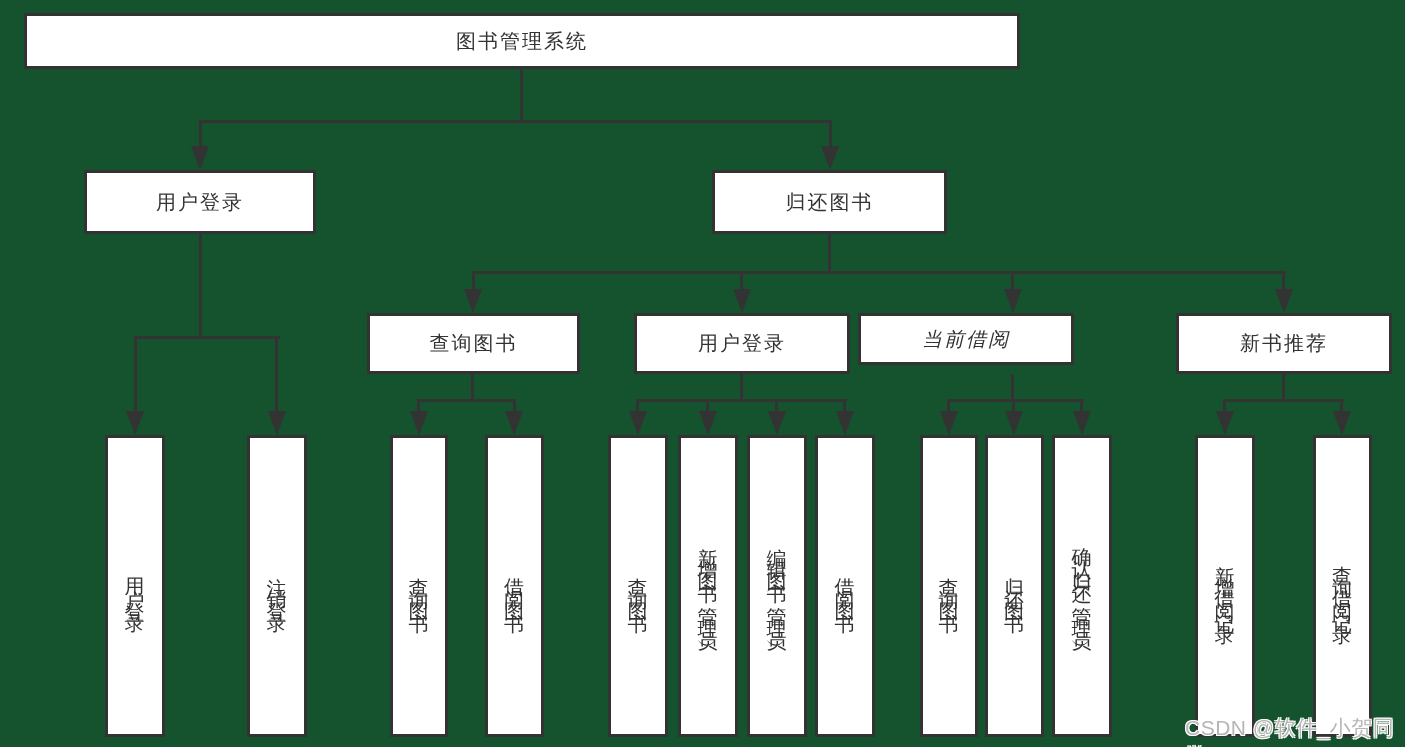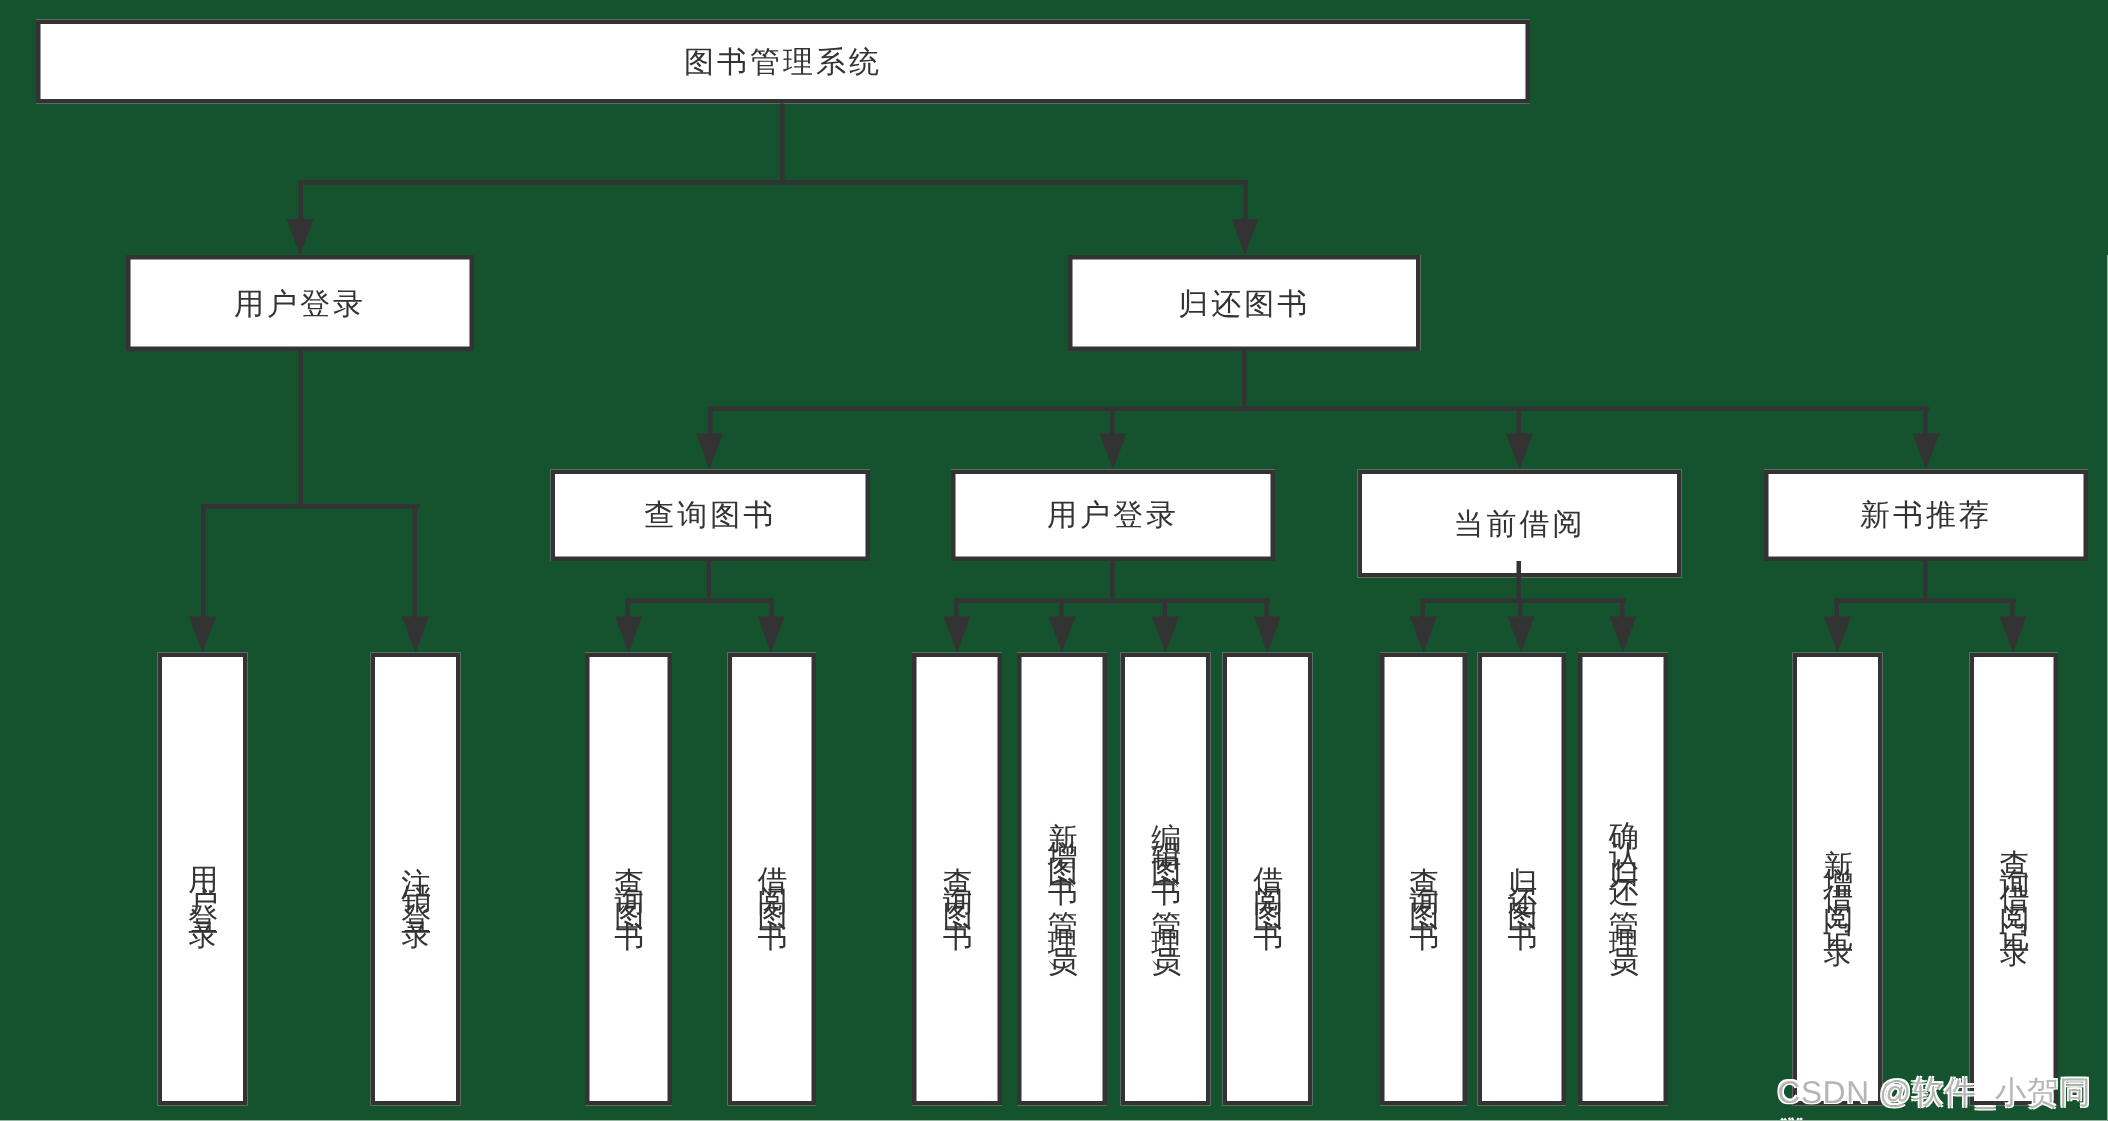--- a/index.html
+++ b/index.html
@@ -80,21 +80,21 @@
   <div class="arr" style="left:464px; top:289px;"></div>
   <div class="vl" style="left:740px; top:271px; height:22px;"></div>
   <div class="arr" style="left:733px; top:289px;"></div>
   <div class="vl" style="left:1011px; top:271px; height:22px;"></div>
   <div class="arr" style="left:1004px; top:289px;"></div>
   <div class="vl" style="left:1282px; top:271px; height:22px;"></div>
   <div class="arr" style="left:1275px; top:289px;"></div>
 
   <div class="box" style="left:367px; top:313px; width:213px; height:61px;">查询图书</div>
   <div class="box" style="left:634px; top:313px; width:216px; height:61px;">用户登录</div>
-  <div class="box" style="left:905px; top:313px; width:216px; height:72px;">当前借阅</div>
+  <div class="box" style="left:858px; top:313px; width:216px; height:52px;font-style:italic;">当前借阅</div>
   <div class="box" style="left:1176px; top:313px; width:216px; height:61px;">新书推荐</div>
 
   <div class="vl" style="left:471px; top:374px; height:27px;"></div>
   <div class="hl" style="left:417px; top:399px; width:99px;"></div>
   <div class="vl" style="left:417px; top:399px; height:14px;"></div>
   <div class="arr" style="left:410px; top:411px;"></div>
   <div class="vl" style="left:513px; top:399px; height:14px;"></div>
   <div class="arr" style="left:505px; top:411px;"></div>
 
   <div class="vl" style="left:740px; top:374px; height:27px;"></div>

